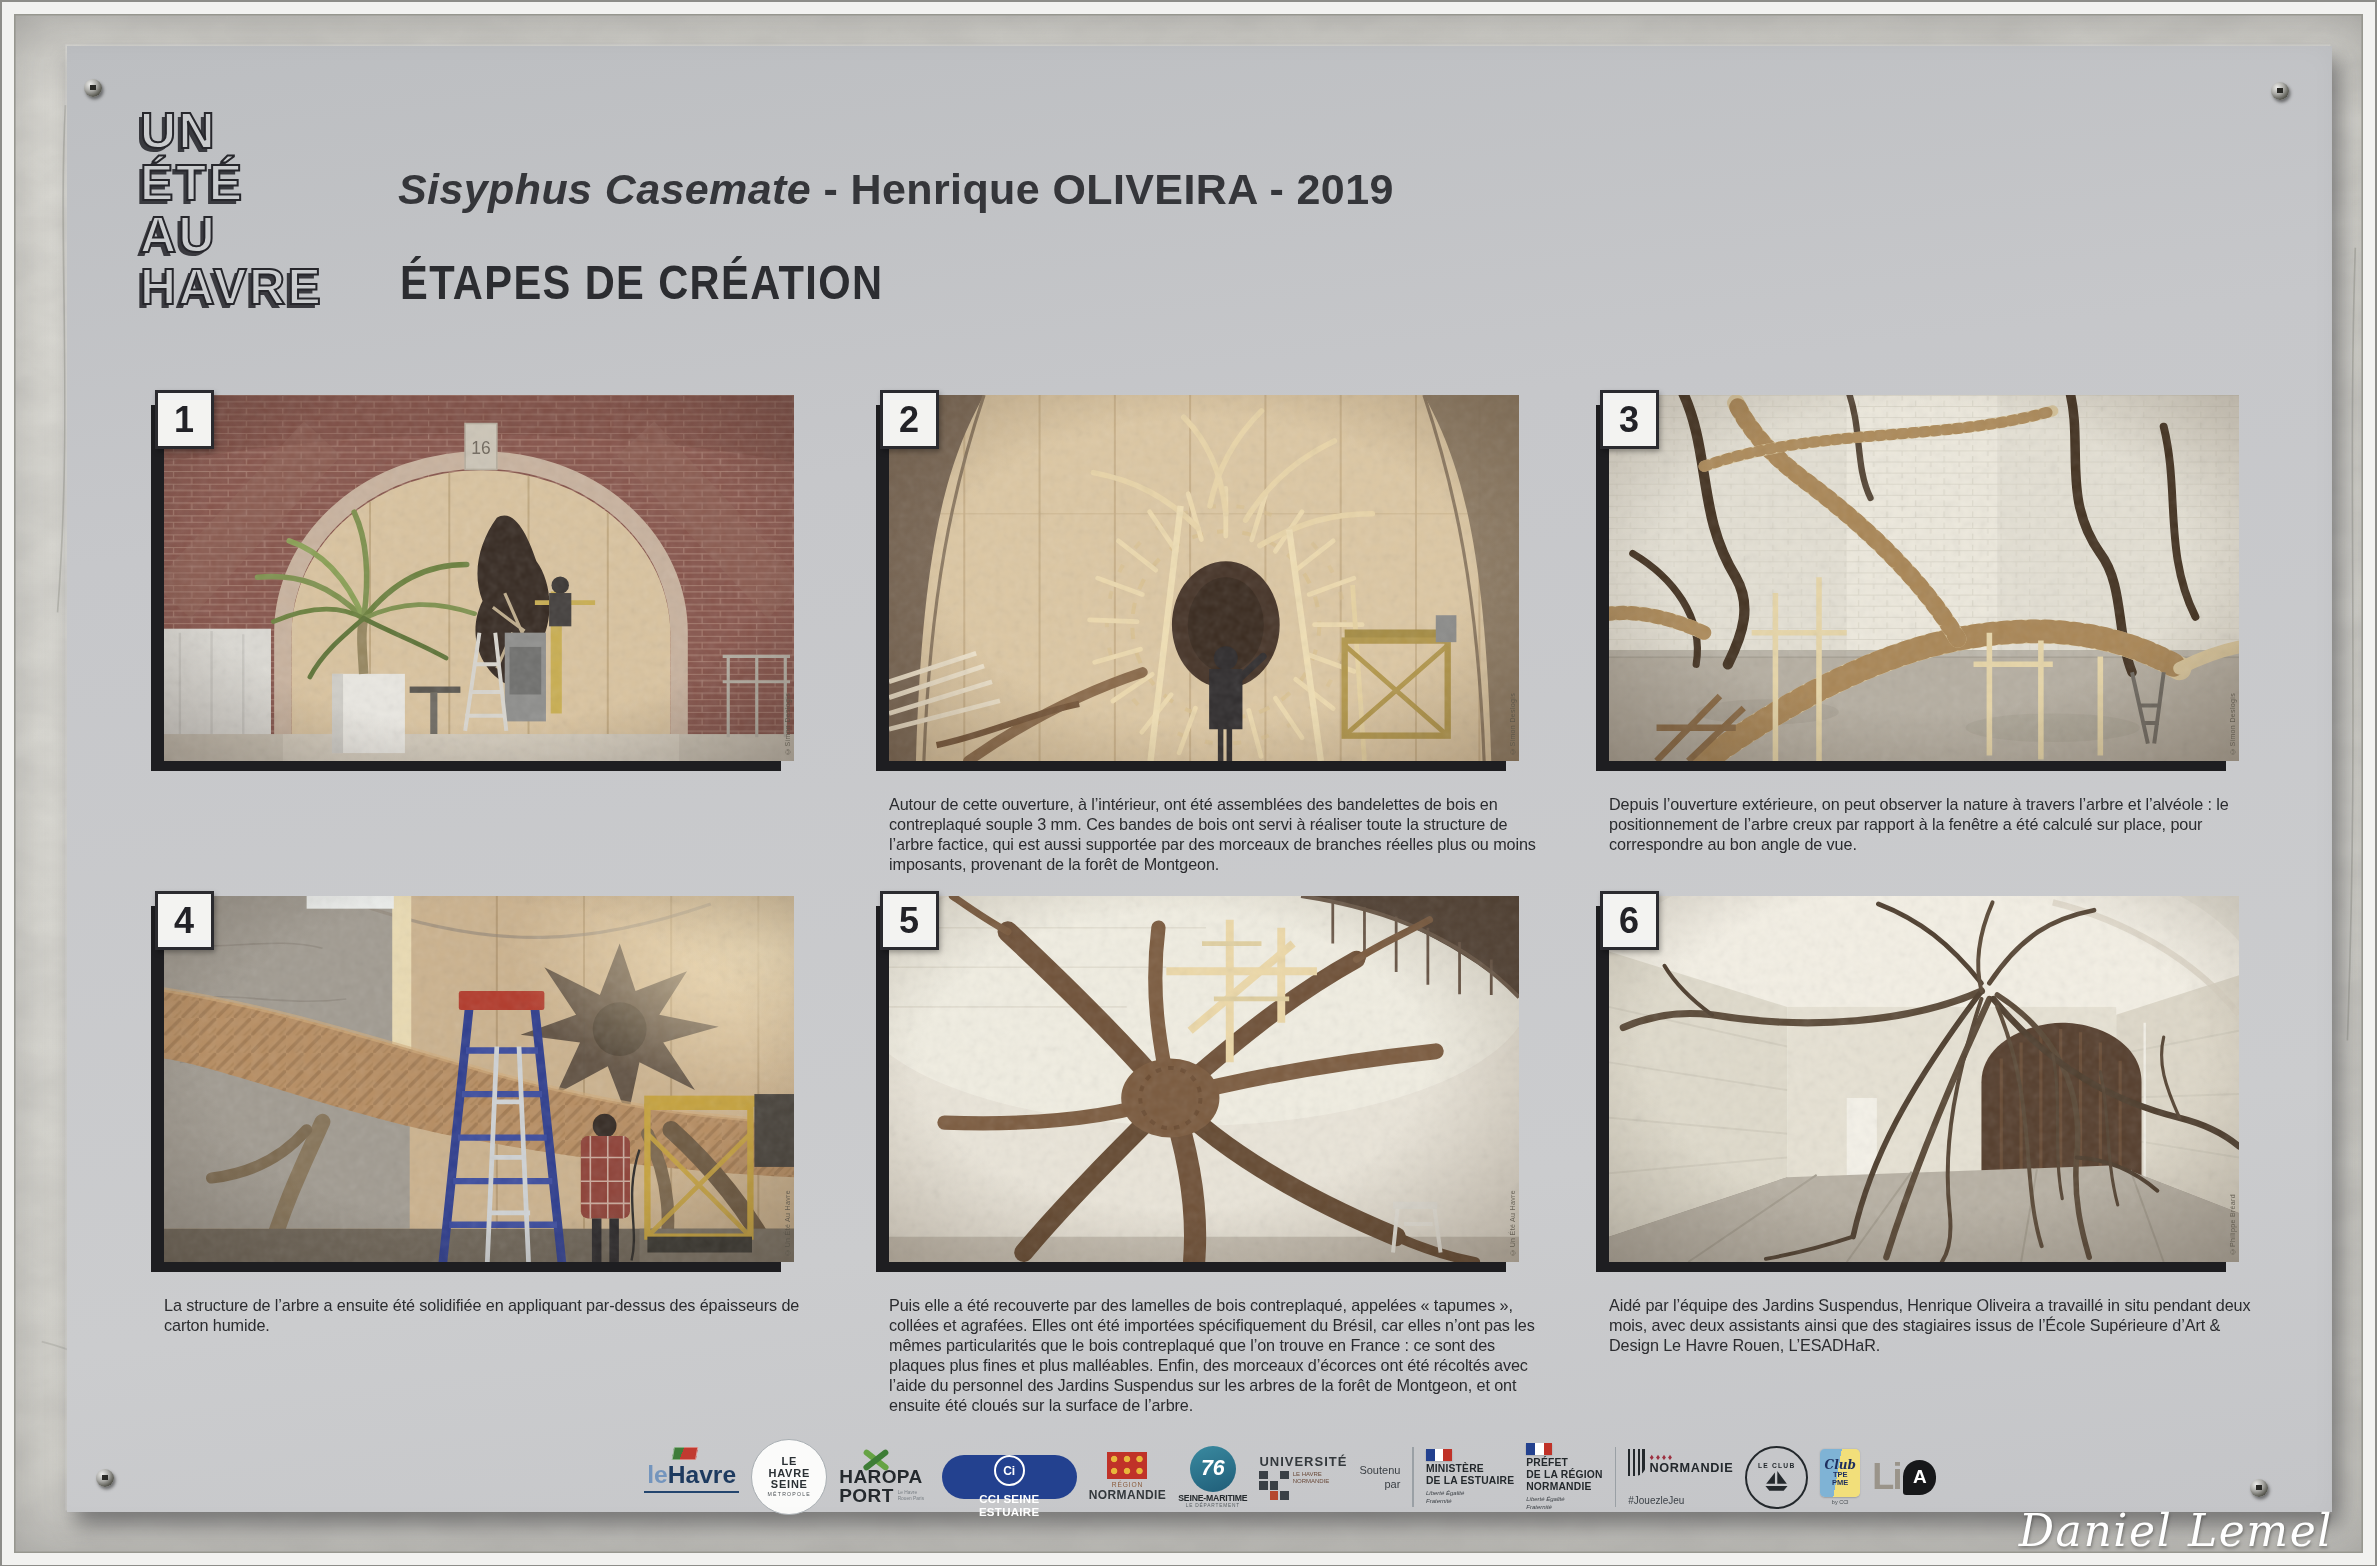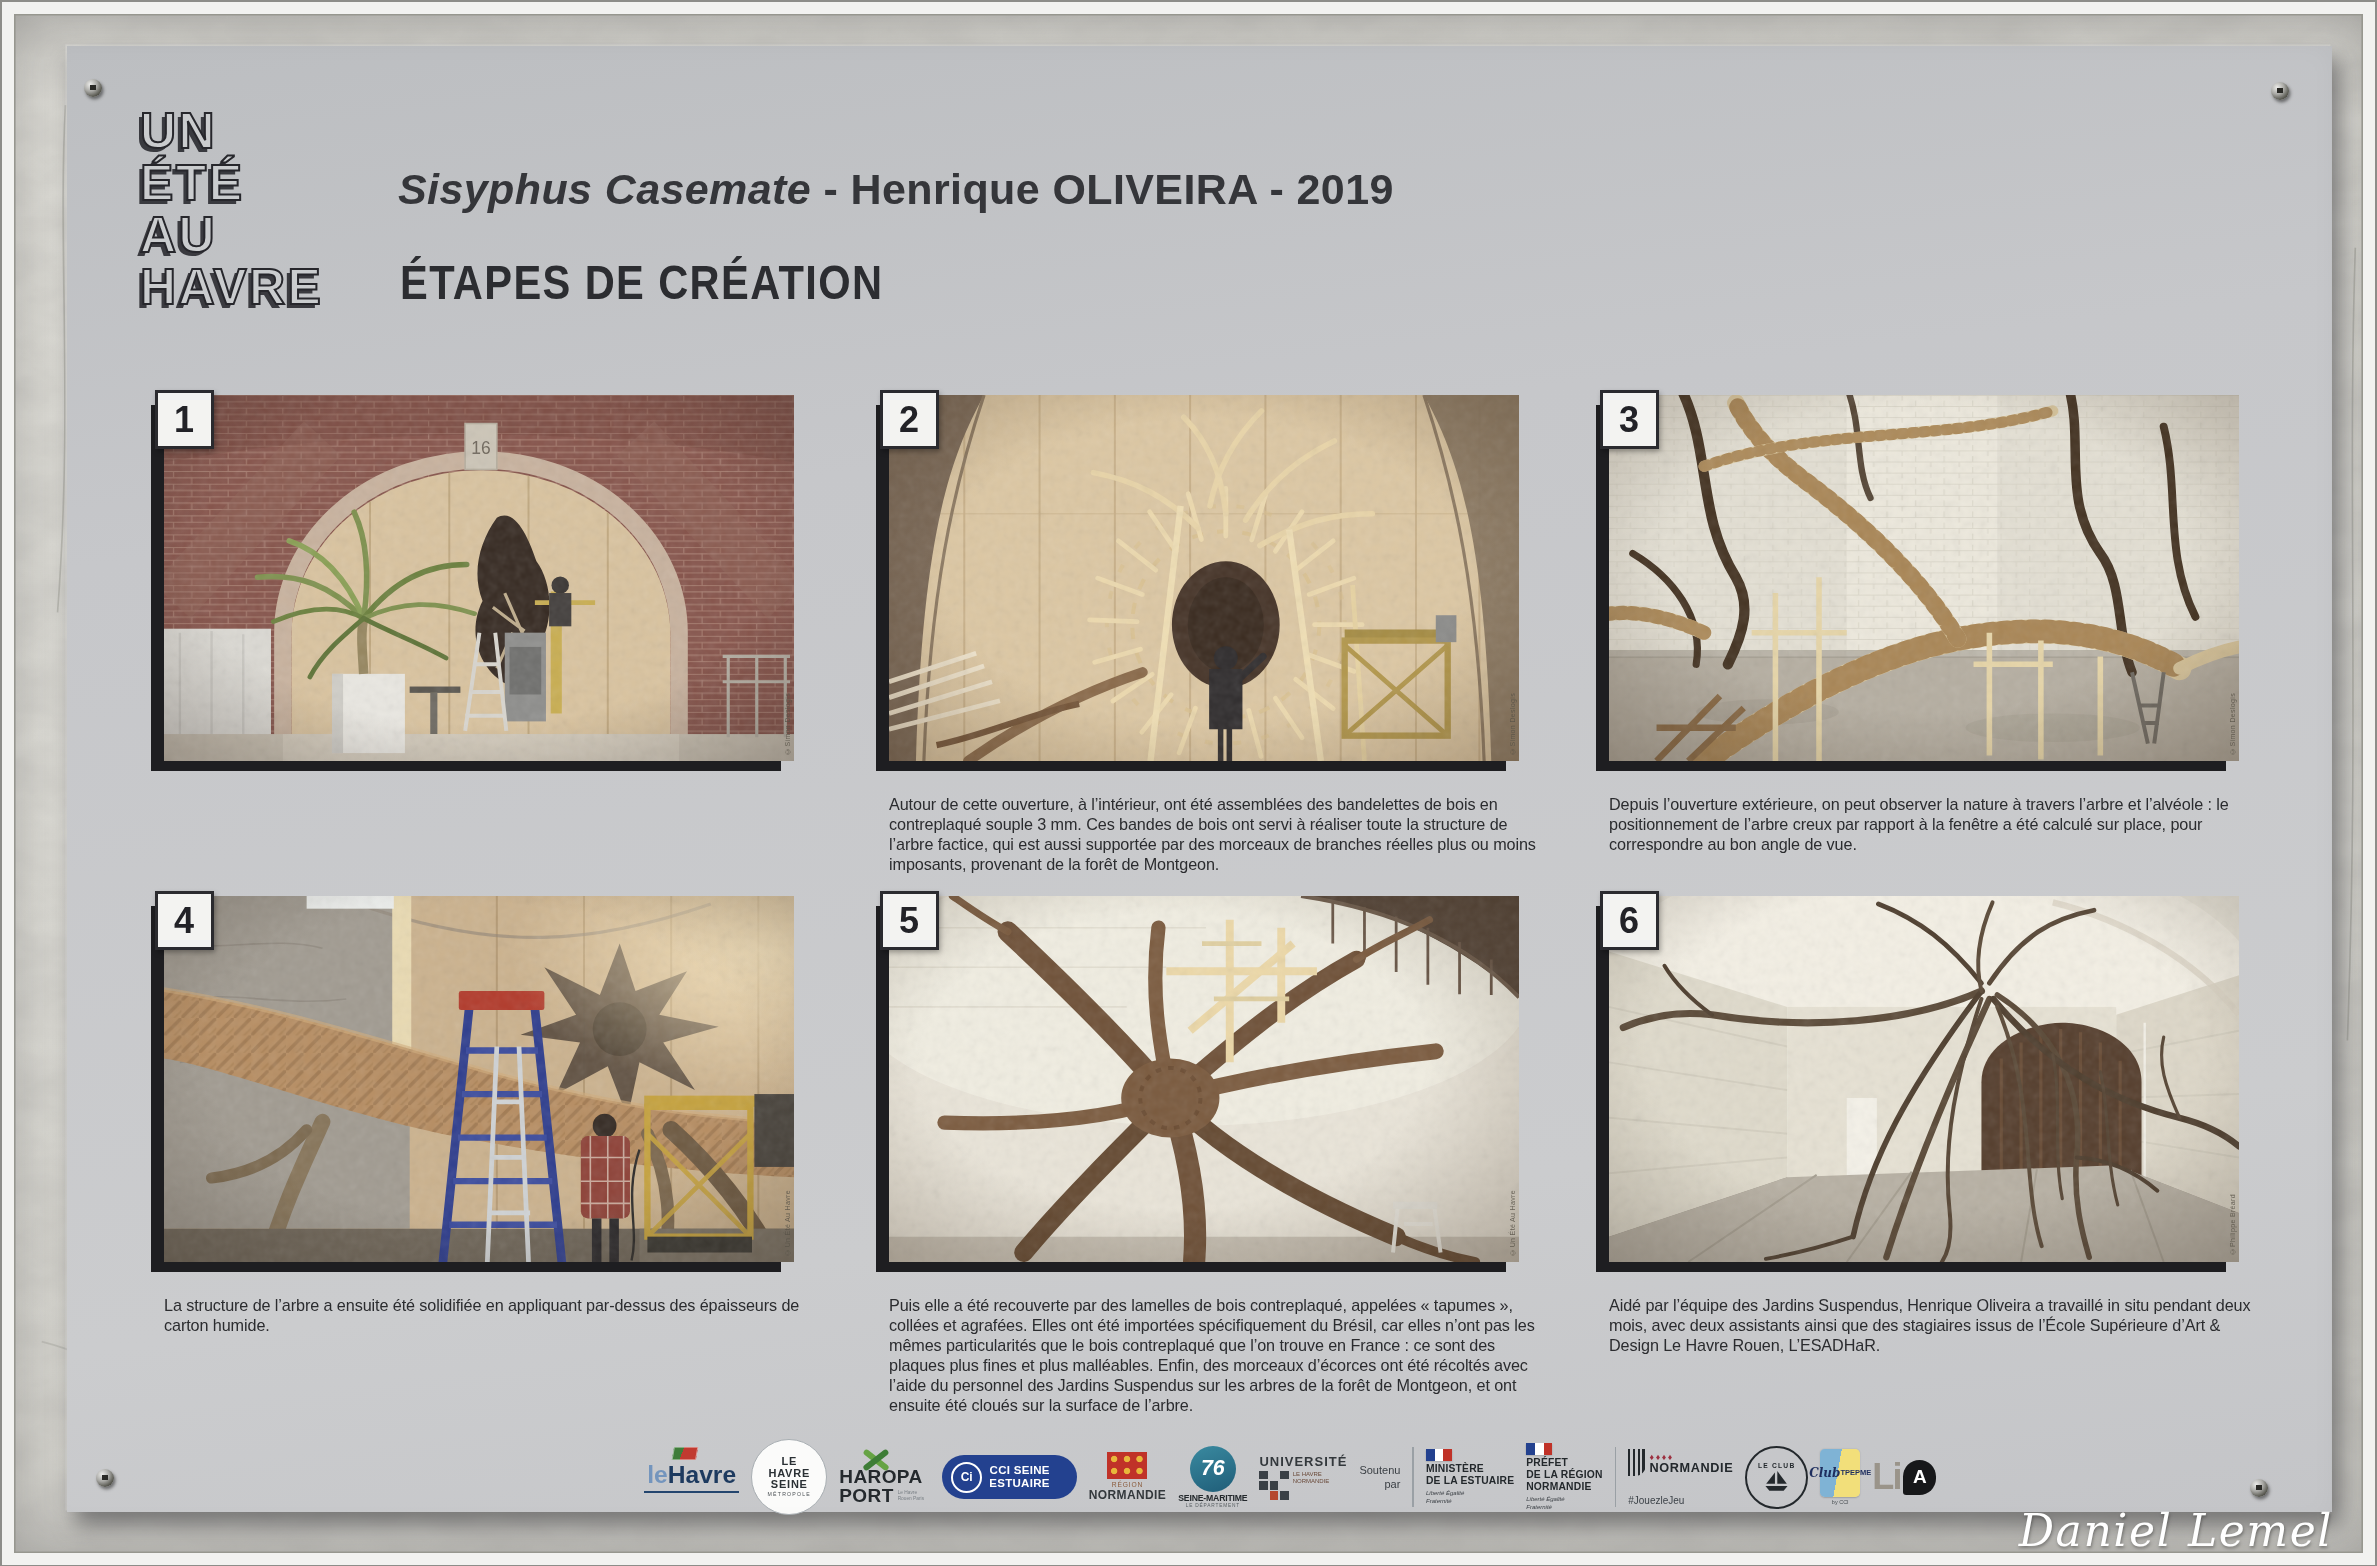--- a/index.html
+++ b/index.html
@@ -74,21 +74,21 @@
     background:linear-gradient(100deg,#3f7d3a 0 38%,#c13a30 38% 100%);box-shadow:0 0 0 0.8px rgba(255,255,255,.5) inset;}
   .metropole{width:74px;height:74px;border-radius:50%;background:#fbfbfa;border:1.6px solid #a9afb3;justify-content:center;line-height:1.02;}
   .met-main{font-size:11px;font-weight:800;letter-spacing:0.8px;color:#2a3034;}
   .met-sub{font-size:5.2px;letter-spacing:1.2px;color:#4a5054;margin-top:2.4px;}
   .haropa{position:relative;padding-top:19px;align-items:flex-start;}
   .xbar{position:absolute;top:8px;left:22px;width:30px;height:6.3px;border-radius:3.2px;background:#66a344;transform:rotate(38deg);}
   .xbar2{background:#3e7d37;transform:rotate(-38deg);}
   .haropa-word{font-size:19px;font-weight:800;letter-spacing:0.4px;color:#24292d;line-height:.95;}
   .haropa-port{display:flex;align-items:center;gap:4px;}
   .haropa-sub{font-size:4.8px;color:#7a8086;line-height:1.25;text-align:left;width:32px;}
-  .cci{width:135px;height:44px;border-radius:22px;background:#23418f;flex-direction:row;align-items:center;gap:7.1px;padding:0 9.5px;box-sizing:border-box;color:#fff;}
+  .cci{width:135px;height:44px;border-radius:22px;background:#23418f;flex-direction:column;align-items:center;gap:7.1px;padding:0 9.5px;box-sizing:border-box;color:#fff;}
   .cci-icon{width:27px;height:27px;border:2.4px solid #fff;border-radius:50%;display:flex;align-items:center;justify-content:center;font-size:12px;font-weight:700;flex:none;}
   .cci-text{font-size:11.5px;font-weight:700;line-height:1.12;letter-spacing:0.3px;text-align:right;}
   .norm-flag{width:40px;height:27px;background:#c03228;display:flex;flex-direction:column;justify-content:space-evenly;}
   .lion-row{height:8px;background:
       radial-gradient(circle at 7.1px 4px,#e8b73a 2.8px,transparent 3.6px),
       radial-gradient(circle at 20px 4px,#e8b73a 2.8px,transparent 3.6px),
       radial-gradient(circle at 32.5px 4px,#e8b73a 2.8px,transparent 3.6px);}
   .norm-l1{font-size:6.7px;color:#8a5a3a;letter-spacing:0.8px;margin-top:2.4px;}
   .norm-l2{font-size:12px;font-weight:800;letter-spacing:0.4px;color:#33383c;}
   .sm76-circle{width:46px;height:46px;border-radius:50%;background:linear-gradient(160deg,#3a8aa0,#1f5d78);color:#fff;
@@ -113,21 +113,21 @@
   .part-top{display:flex;align-items:flex-end;gap:4px;}
   .part-icon{width:17.4px;height:27px;border-radius:0 0 11px 0;
     background:repeating-linear-gradient(90deg,#23282c 0 2.4px,transparent 2.4px 4.8px);}
   .part-stack{display:flex;flex-direction:column;align-items:flex-start;}
   .part-diamonds{font-size:8.7px;color:#9c3040;letter-spacing:1.6px;line-height:1;}
   .part-name{font-size:12.7px;font-weight:800;letter-spacing:0.6px;color:#23282c;line-height:1.1;}
   .part-tag{font-size:10px;color:#3c4248;margin-top:19px;}
   .leclub{width:63px;height:63px;border:2.4px solid #23282c;border-radius:50%;justify-content:center;gap:1.6px;box-sizing:border-box;}
   .leclub-l1{font-size:6.7px;font-weight:700;letter-spacing:1.2px;color:#23282c;}
   .ctp-card{width:40px;height:48px;border-radius:4.8px;background:linear-gradient(100deg,#7fb3d5 0 45%,#f2df7a 45% 100%);
-    display:flex;align-items:center;justify-content:center;color:#1e2e5e;box-shadow:0 0.8px 1.6px rgba(0,0,0,.2);}
+    display:flex;flex-direction:column;align-items:center;justify-content:center;color:#1e2e5e;box-shadow:0 0.8px 1.6px rgba(0,0,0,.2);}
   .ctp-club{font-family:"DejaVu Serif",serif;font-style:italic;font-size:12px;font-weight:700;line-height:1;}
   .ctp-lines{font-size:7.5px;font-weight:800;line-height:1.05;}
   .ctp-by{font-size:5.5px;color:#4a5054;margin-top:1.6px;}
   .lia{flex-direction:row;align-items:center;}
   .lia-li{font-size:36px;font-weight:800;color:#9a948a;letter-spacing:-1.6px;line-height:1;}
   .lia-a{width:33px;height:35px;background:#17181a;border-radius:16.6px 16.6px 16.6px 3.2px;color:#fff;
     display:flex;align-items:center;justify-content:center;font-size:19px;font-weight:800;margin-left:2.4px;}
   
   .watermark{
     position:absolute;right:44px;bottom:11px;z-index:70;

